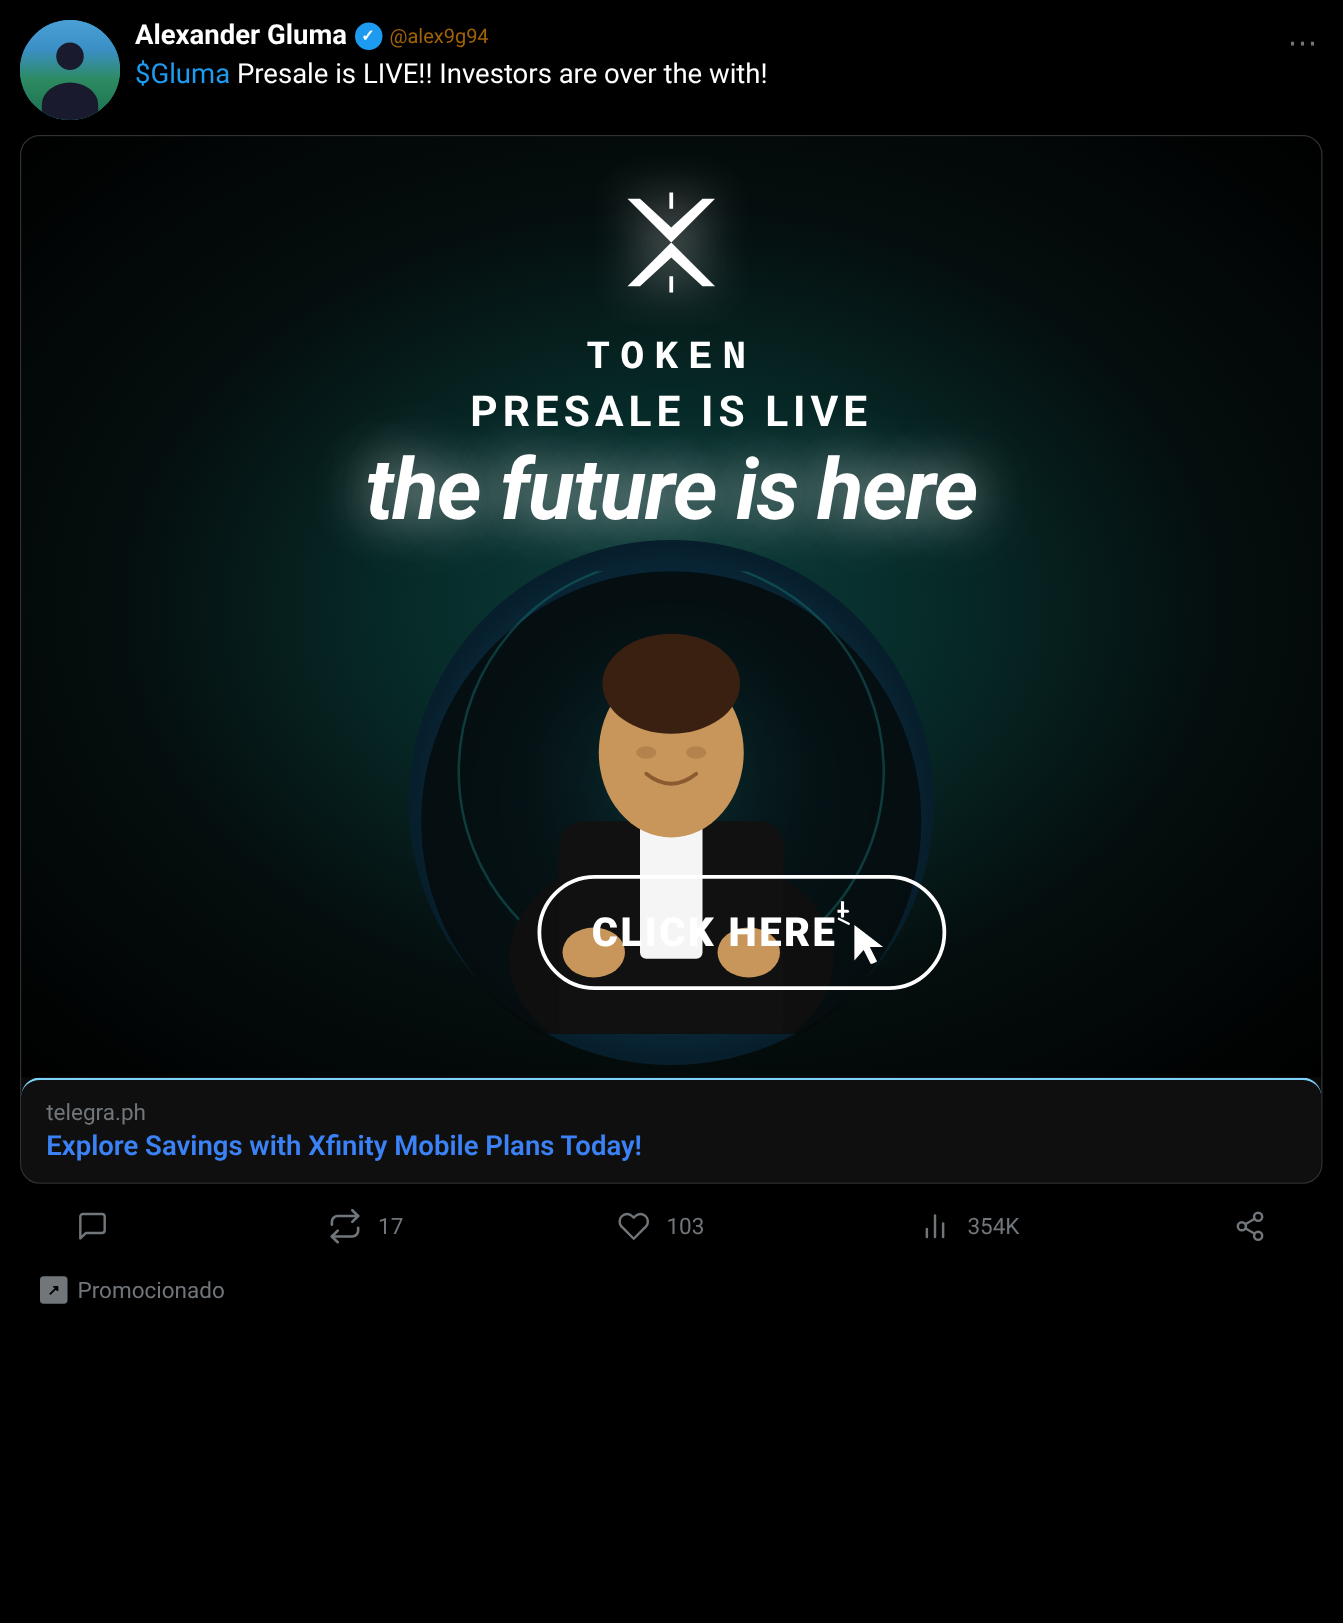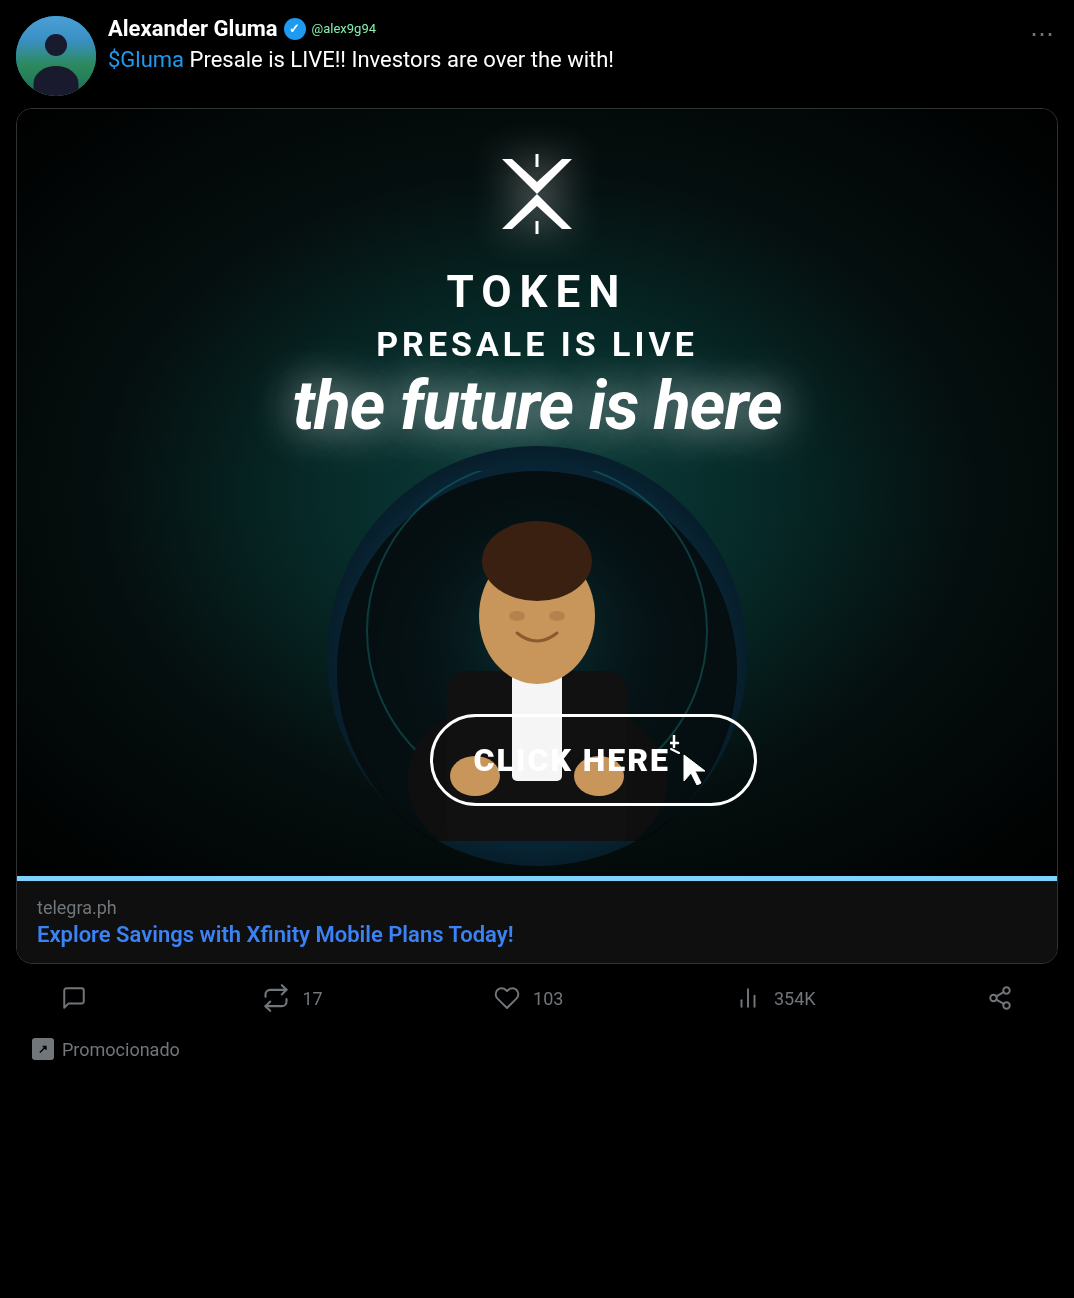--- a/index.html
+++ b/index.html
@@ -89,22 +89,22 @@
       justify-content: center;
       width: 22px;
       height: 22px;
       background: #1d9bf0;
       border-radius: 50%;
       color: white;
       font-size: 13px;
       font-weight: bold;
     }
     .user-handle {
-      font-size: 13px;
-      color: #86efac;
+      font-size: 16px;
+      color: #a16207;
     }
     .tweet-text {
       font-size: 22px;
       color: #fff;
       line-height: 1.4;
     }
     .tweet-text .mention {
       color: #1d9bf0;
     }
     .more-options {
@@ -140,26 +140,27 @@
       font-size: 80px;
       font-weight: 900;
       color: #fff;
       font-family: Georgia, serif;
       letter-spacing: -4px;
       text-shadow: 0 0 30px rgba(255,255,255,0.8), 0 0 60px rgba(255,255,255,0.4);
       margin-bottom: 8px;
       font-style: italic;
     }
     .token-label {
-      font-size: 44px;
+      font-size: 32px;
       font-weight: 700;
       color: #fff;
       letter-spacing: 8px;
       text-align: center;
       margin-bottom: 6px;
+      font-family: Liberation Mono, monospace;
     }
     .presale-label {
       font-size: 34px;
       font-weight: 700;
       color: #fff;
       letter-spacing: 4px;
       text-align: right;
       margin-bottom: 2px;
     }
     .future-label {
@@ -207,21 +208,22 @@
     .click-here-text {
       font-size: 32px;
       font-weight: 900;
       color: #fff;
       letter-spacing: 2px;
     }
     .ad-link-section {
       background: #0f0f0f;
       width: 100%;
       padding: 16px 20px;
-      border-top: 5px solid #7dd3fc;
+      border-top: 2px solid #7dd3fc;
+      border-radius: 15px;
     }
     .link-domain {
       font-size: 18px;
       color: #71767b;
       margin-bottom: 4px;
     }
     .link-title {
       font-size: 22px;
       font-weight: 600;
       color: #3b82f6;

